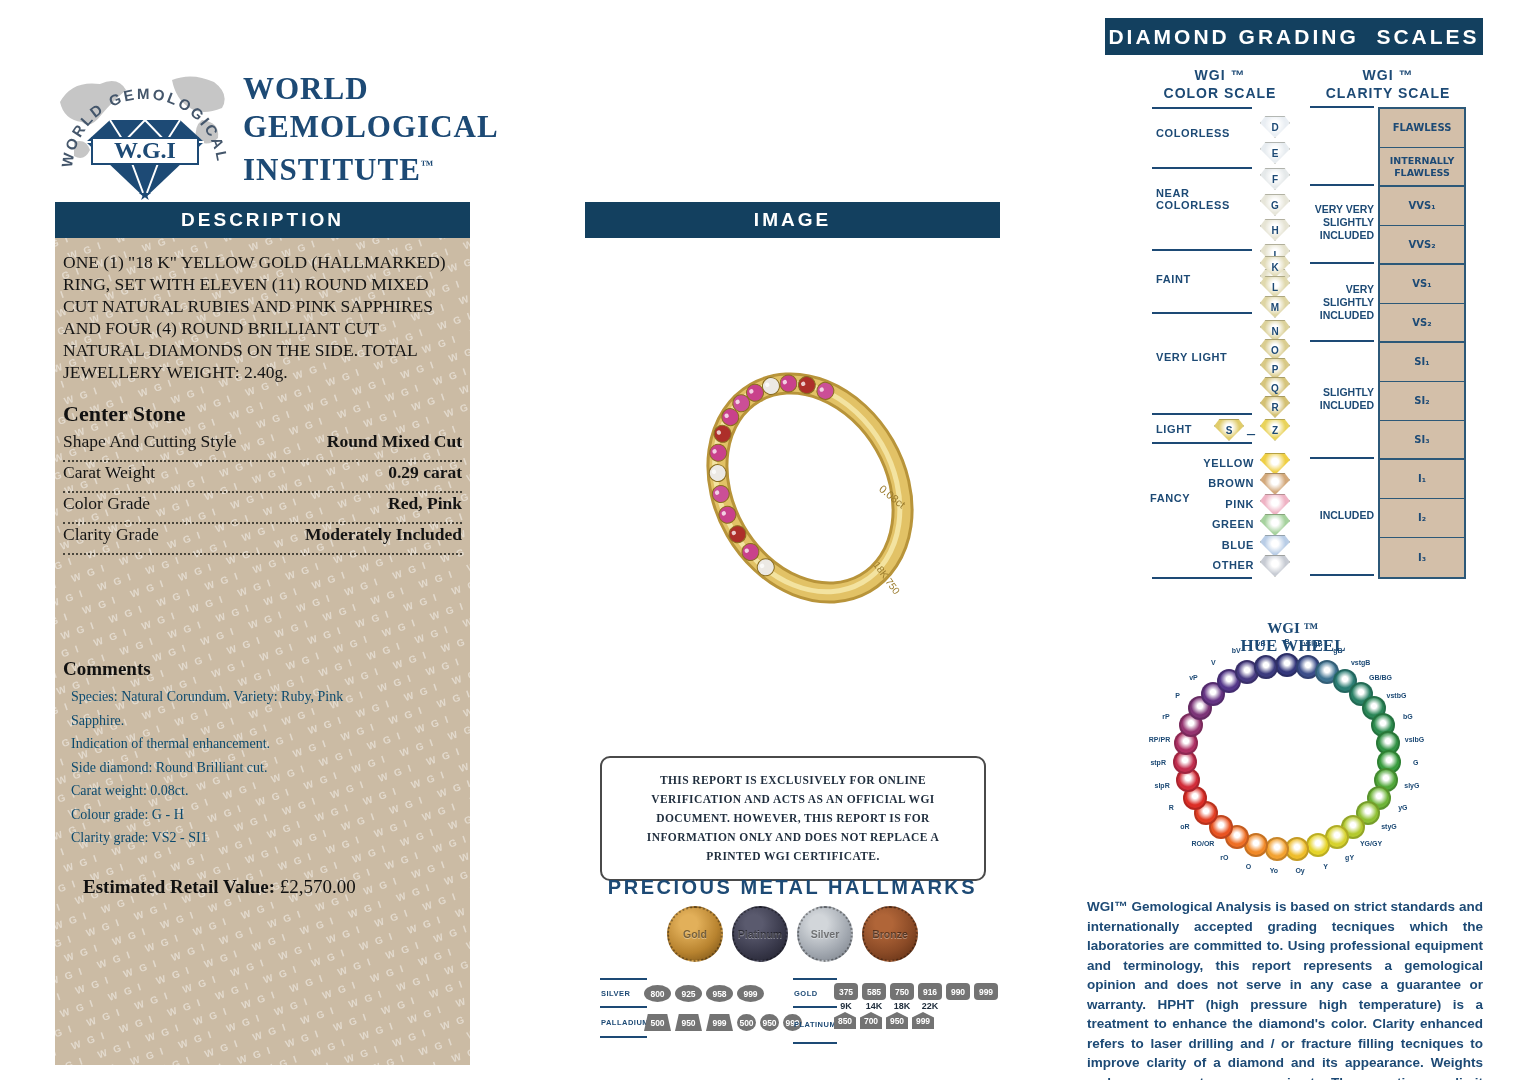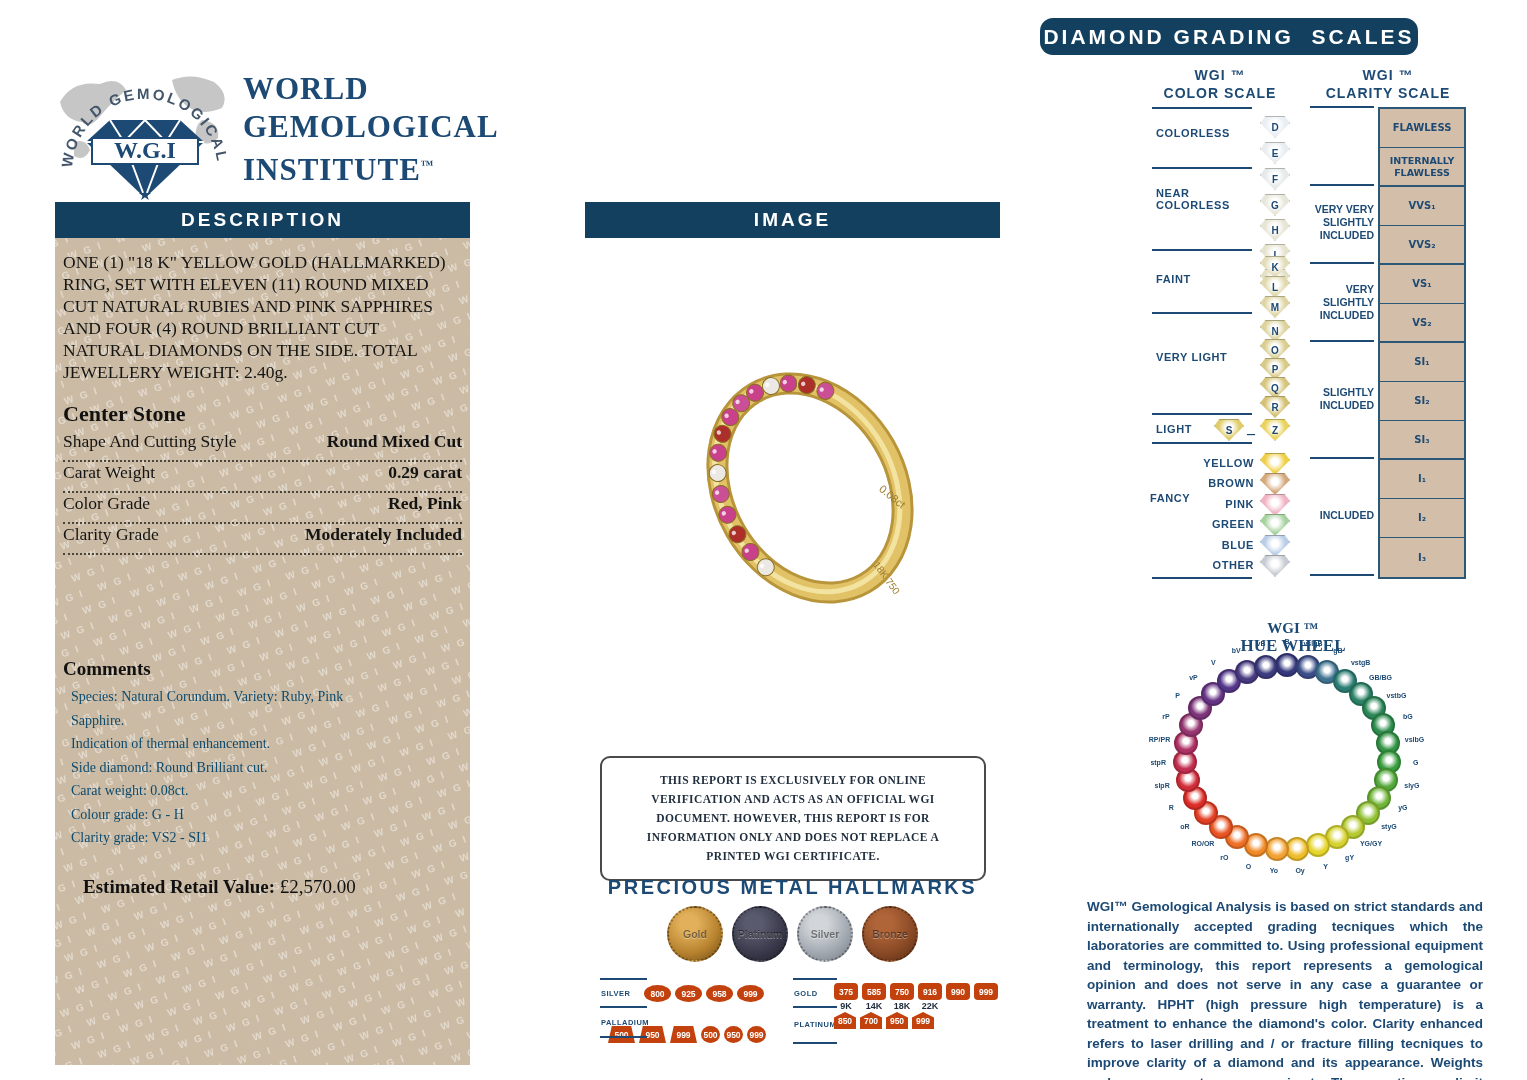--- a/index.html
+++ b/index.html
@@ -60,21 +60,21 @@
   .medals { position:absolute; left:585px; top:906px; width:415px; display:flex;
             justify-content:center; gap:9px; }
   .medal { width:56px; height:56px; border-radius:50%; border:2px dotted rgba(0,0,0,0.35);
            display:flex; align-items:center; justify-content:center; }
   .medal span { font-family:"Liberation Sans", sans-serif; font-weight:bold; font-size:10.5px;
                 color:rgba(0,0,0,0.48); text-shadow:0 1px 0 rgba(255,255,255,0.35); }
   .metal-label { position:absolute; font-family:"Liberation Sans", sans-serif; font-weight:bold;
                  font-size:7.5px; letter-spacing:0.5px; color:#1d4a75; }
   .metal-rule { position:absolute; height:2px; background:#1d4a75; }
   .stamp-row { position:absolute; display:flex; gap:4px; align-items:flex-start; }
-  .stamp { background:#c2410c; color:#fff; font-family:"Liberation Sans", sans-serif;
+  .stamp { background:#737373; color:#fff; font-family:"Liberation Sans", sans-serif;
            font-weight:bold; font-size:8.5px; display:flex; align-items:center;
            justify-content:center; height:17px; }
   .stamp.oval { width:27px; border-radius:50%; }
   .stamp.circle { width:19px; border-radius:50%; }
   .stamp.square { width:24px; border-radius:4px; }
   .stamp.trap { width:27px; clip-path:polygon(14% 0, 86% 0, 100% 100%, 0 100%); }
   .stamp.house { width:22px; clip-path:polygon(50% 0, 100% 32%, 100% 100%, 0 100%, 0 32%); }
   .stamp-wrap { display:flex; flex-direction:column; align-items:center; gap:1px; }
   .stamp-sub { font-family:"Liberation Sans", sans-serif; font-weight:bold; font-size:9px; color:#1d2b3a; }
 
@@ -325,21 +325,21 @@
         </div>
         <div class="stamp-wrap">
           <div class="stamp oval">958</div>
         </div>
         <div class="stamp-wrap">
           <div class="stamp oval">999</div>
         </div>
       </div>
       <div class="metal-rule" style="left: 600px; top: 1006px; width: 47px;"></div>
       <div class="metal-label" style="left: 601px; top: 1018px;">PALLADIUM</div>
-      <div class="stamp-row" style="left: 608px; top: 1014px; margin-top: 12px;">
+      <div class="stamp-row" style="left: 644px; top: 1014px;">
         <div class="stamp-wrap">
           <div class="stamp trap">500</div>
         </div>
         <div class="stamp-wrap">
           <div class="stamp trap">950</div>
         </div>
         <div class="stamp-wrap">
           <div class="stamp trap">999</div>
         </div>
         <div class="stamp-wrap">
@@ -391,21 +391,21 @@
         <div class="stamp-wrap">
           <div class="stamp house">950</div>
         </div>
         <div class="stamp-wrap">
           <div class="stamp house">999</div>
         </div>
       </div>
       <div class="metal-rule" style="left: 793px; top: 1042px; width: 44px;"></div>
     </div>
 
-  <div class="bar" style="left:1040px; top:18px; width:378px; height:37px; font-size:21px;border-radius:13px;">DIAMOND GRADING  SCALES</div>
+  <div class="bar" style="left:1105px; top:18px; width:378px; height:37px; font-size:21px;">DIAMOND GRADING  SCALES</div>
 
   <div class="scale-title" style="left:1140px; top:66px; width:160px;">
     <div>WGI ™</div>
       <div>COLOR SCALE</div>
   </div>
   <div class="scale-title" style="left:1308px; top:66px; width:160px;">
     <div>WGI ™</div>
       <div>CLARITY SCALE</div>
   </div>
 

